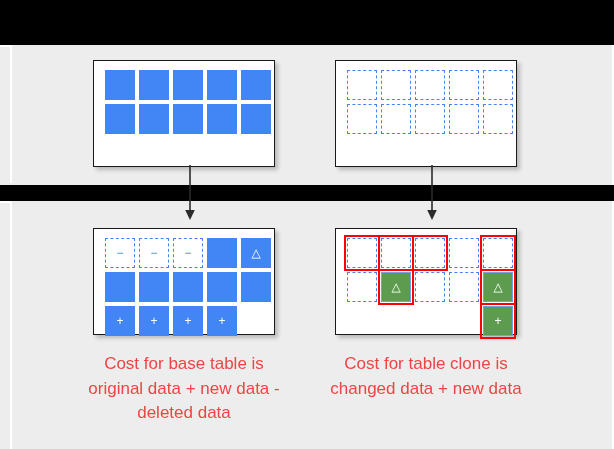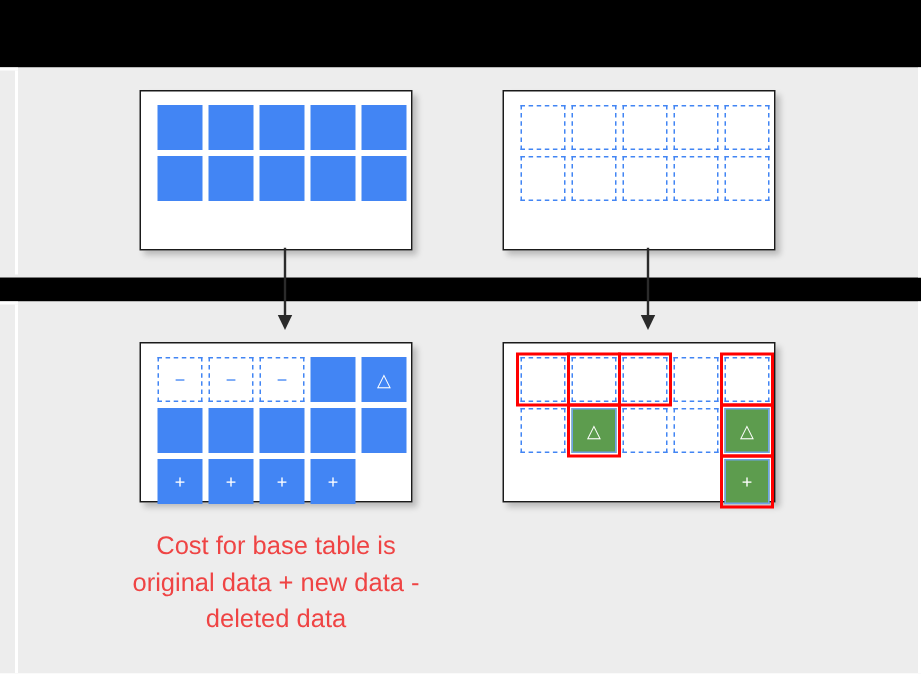--- a/index.html
+++ b/index.html
@@ -230,14 +230,15 @@
         <div class="cell empty"></div>
         <div class="cell empty"></div>
         <div class="cell green redmark">
           <span class="glyph white">+</span>
         </div>
       </div>
   </div>
 
   <div class="caption" style="left:83px;top:352px;width:202px;">Cost for base table is original data + new data - deleted data</div>
 
+  <div class="caption" style="left:330px;top:352px;width:192px;">Cost for table clone is changed data + new data</div>
 
 </div>
 
 </body></html>

